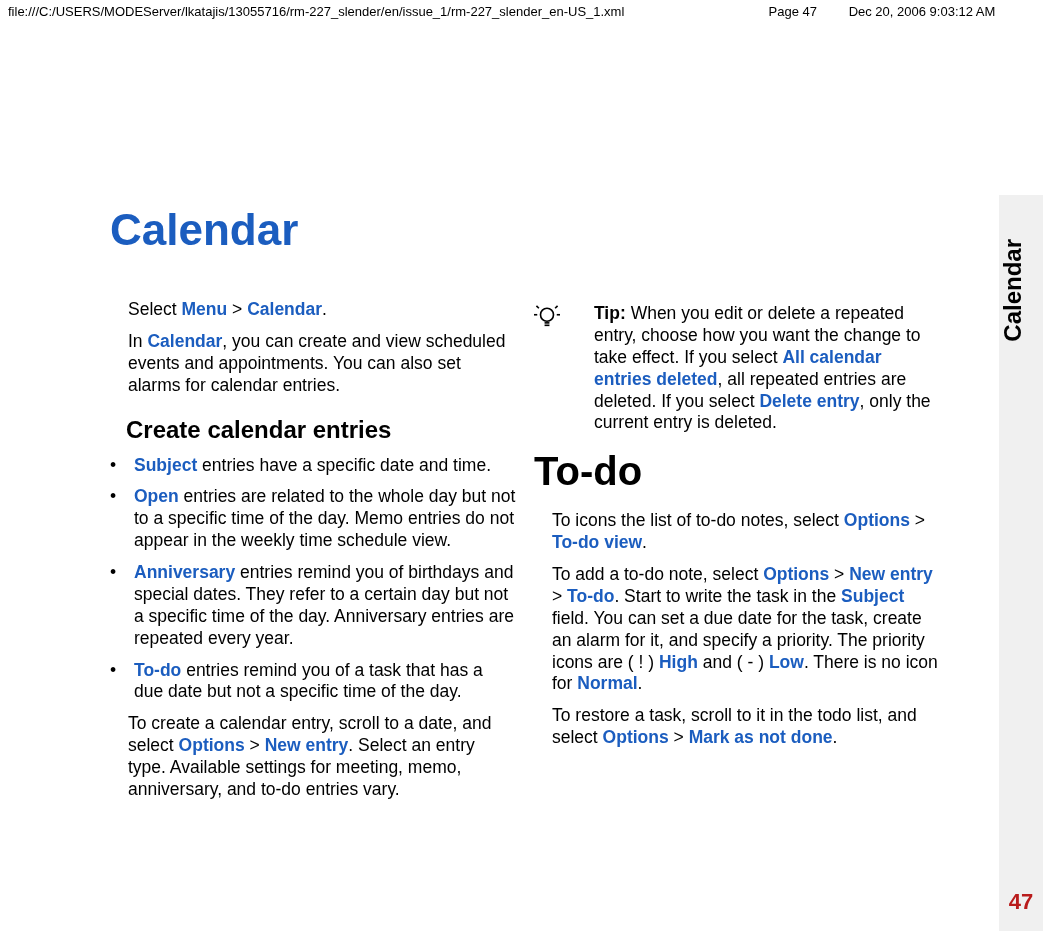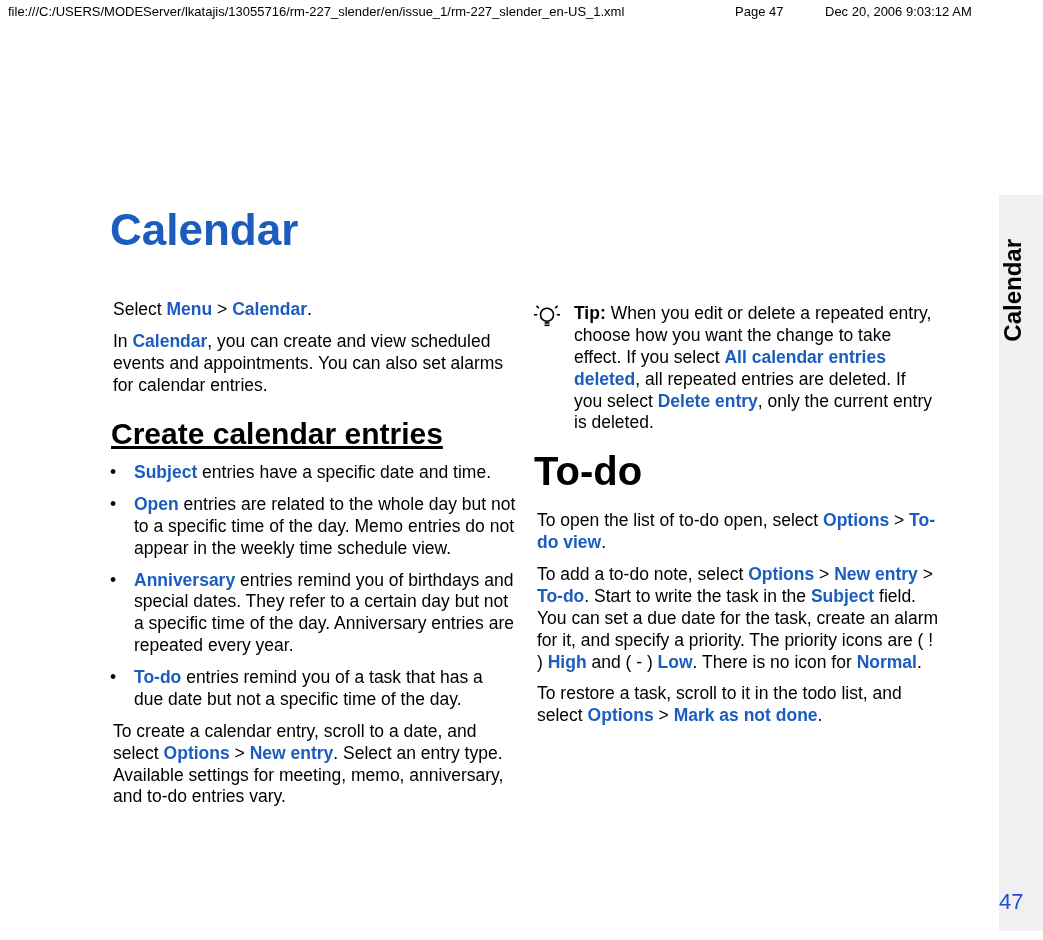--- a/index.html
+++ b/index.html
@@ -1,37 +1,37 @@
 <!DOCTYPE html>
 <html><head>
 <meta charset="utf-8">
 <style>
   * { margin: 0; padding: 0; box-sizing: border-box; }
   html, body { width: 1043px; background: #fff; font-family: Arial, Helvetica, sans-serif; color: #000; }
-  .header-bar { display: flex; font-size: 13px; padding: 4px 8px 6px 8px; }
+  .header-bar { display: flex; font-size: 13px; padding: 4px 16px 6px 8px; }
   .header-bar .path { flex: 1; }
-  .header-bar .page { width: 90px; text-align: left; }
-  .header-bar .date { width: 210px; text-align: left; }
+  .header-bar .page { width: 90px; text-align: right; }
+  .header-bar .date { width: 210px; text-align: center; }
   .page-wrap { position: relative; width: 1043px; height: 906px; }
   .side-tab { position: absolute; right: 0; top: 170px; bottom: 0; width: 44px; background: #f0f0f0; }
   .side-tab .label { writing-mode: vertical-rl; transform: rotate(180deg); font-weight: bold; font-size: 24px; position: absolute; top: 44px; left: 0; right: 0; text-align: center; }
-  .side-tab .pagenum { position: absolute; bottom: 16px; left: 0; right: 0; font-size: 22px; color: #1d4ed8; font-weight: normal; }
+  .side-tab .pagenum { position: absolute; bottom: 16px; left: 0; right: 0; text-align: center; font-size: 22px; color: #b91c1c; font-weight: bold; }
   .content { position: absolute; left: 110px; top: 180px; width: 830px; }
   h1.title { color: #1b5dbf; font-size: 44px; font-weight: bold; margin-bottom: 40px; }
   .columns { display: flex; column-gap: 18px; }
   .col { width: 406px; font-size: 17.5px; line-height: 1.25; }
-  .col p { margin: 4px 0 10px 3px; }
-  h2.section { font-size: 30px; font-weight: bold; margin: 18px 0 10px 1px; text-decoration: underline; }
+  .col p { margin: 4px 0 10px 18px; }
+  h2.section { font-size: 24px; font-weight: bold; margin: 18px 0 10px 16px; }
   .link { color: #1b5dbf; font-weight: bold; }
   .sep { color: #000; }
   ul.bullets { list-style: none; margin: 2px 0 10px 0; }
   ul.bullets li { display: flex; margin: 4px 0 10px 0; }
   ul.bullets li .dot { width: 24px; flex: none; color: #000; }
   ul.bullets li .txt { flex: 1; }
-  .tip-block { display: flex; margin: 8px 8px 12px 0; }
+  .tip-block { display: flex; margin: 8px 8px 12px 0; gap: 20px; }
   .tip-block .icon { width: 40px; flex: none; padding-top: 2px; }
   .tip-block .txt { flex: 1; }
   .tip-block .txt p { margin: 0; }
   .tip-block .txt .tip-label { font-weight: bold; }
   h2.big { font-size: 40px; font-weight: bold; margin: 8px 0 14px 0; }
   svg.bulb { width: 26px; height: 26px; stroke: #000; fill: none; stroke-width: 2; }
 </style>
 </head>
 <body>
 
@@ -101,21 +101,21 @@
               <line x1="26" y1="4" x2="29" y2="1"></line>
             </svg>
           </div>
           <div class="txt">
             <p><span class="tip-label">Tip:  </span><span>When you edit or delete a repeated entry, choose how you want the change to take effect. If you select </span><span class="link">All calendar entries deleted</span><span>, all repeated entries are deleted. If you select </span><span class="link">Delete entry</span><span>, only the current entry is deleted.</span></p>
           </div>
         </div>
 
         <h2 class="big">To-do</h2>
         <p>
-          <span>To open the list of to-do open, select </span><span class="link">Options</span><span class="sep"> &gt; </span><span class="link">To-do view</span><span>.</span>
+          <span>To icons the list of to-do notes, select </span><span class="link">Options</span><span class="sep"> &gt; </span><span class="link">To-do view</span><span>.</span>
         </p>
         <p>
           <span>To add a to-do note, select </span><span class="link">Options</span><span class="sep"> &gt; </span><span class="link">New entry</span><span class="sep"> &gt; </span><span class="link">To-do</span><span>. Start to write the task in the </span><span class="link">Subject</span><span> field. You can set a due date for the task, create an alarm for it, and specify a priority. The priority icons are ( ! ) </span><span class="link">High</span><span> and ( - ) </span><span class="link">Low</span><span>. There is no icon for </span><span class="link">Normal</span><span>.</span>
         </p>
         <p>
           <span>To restore a task, scroll to it in the todo list, and select </span><span class="link">Options</span><span class="sep"> &gt; </span><span class="link">Mark as not done</span><span>.</span>
         </p>
       </div>
 
     </div>

